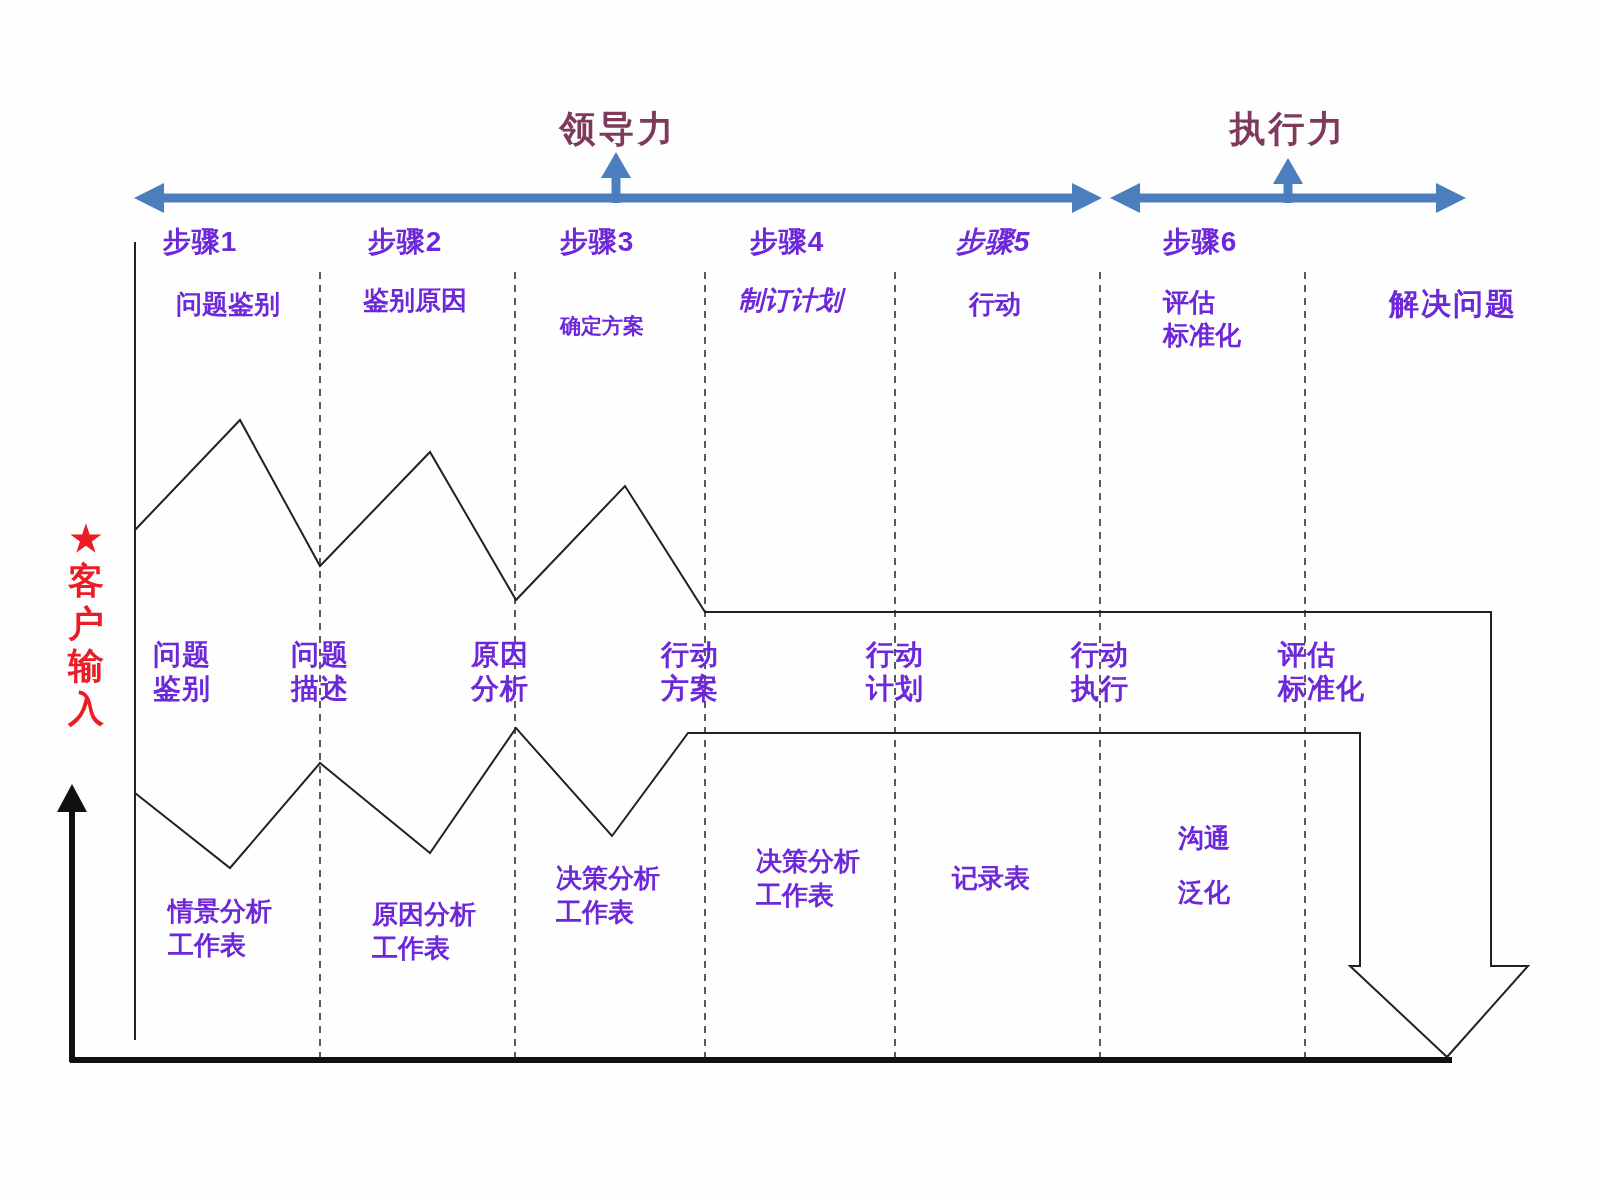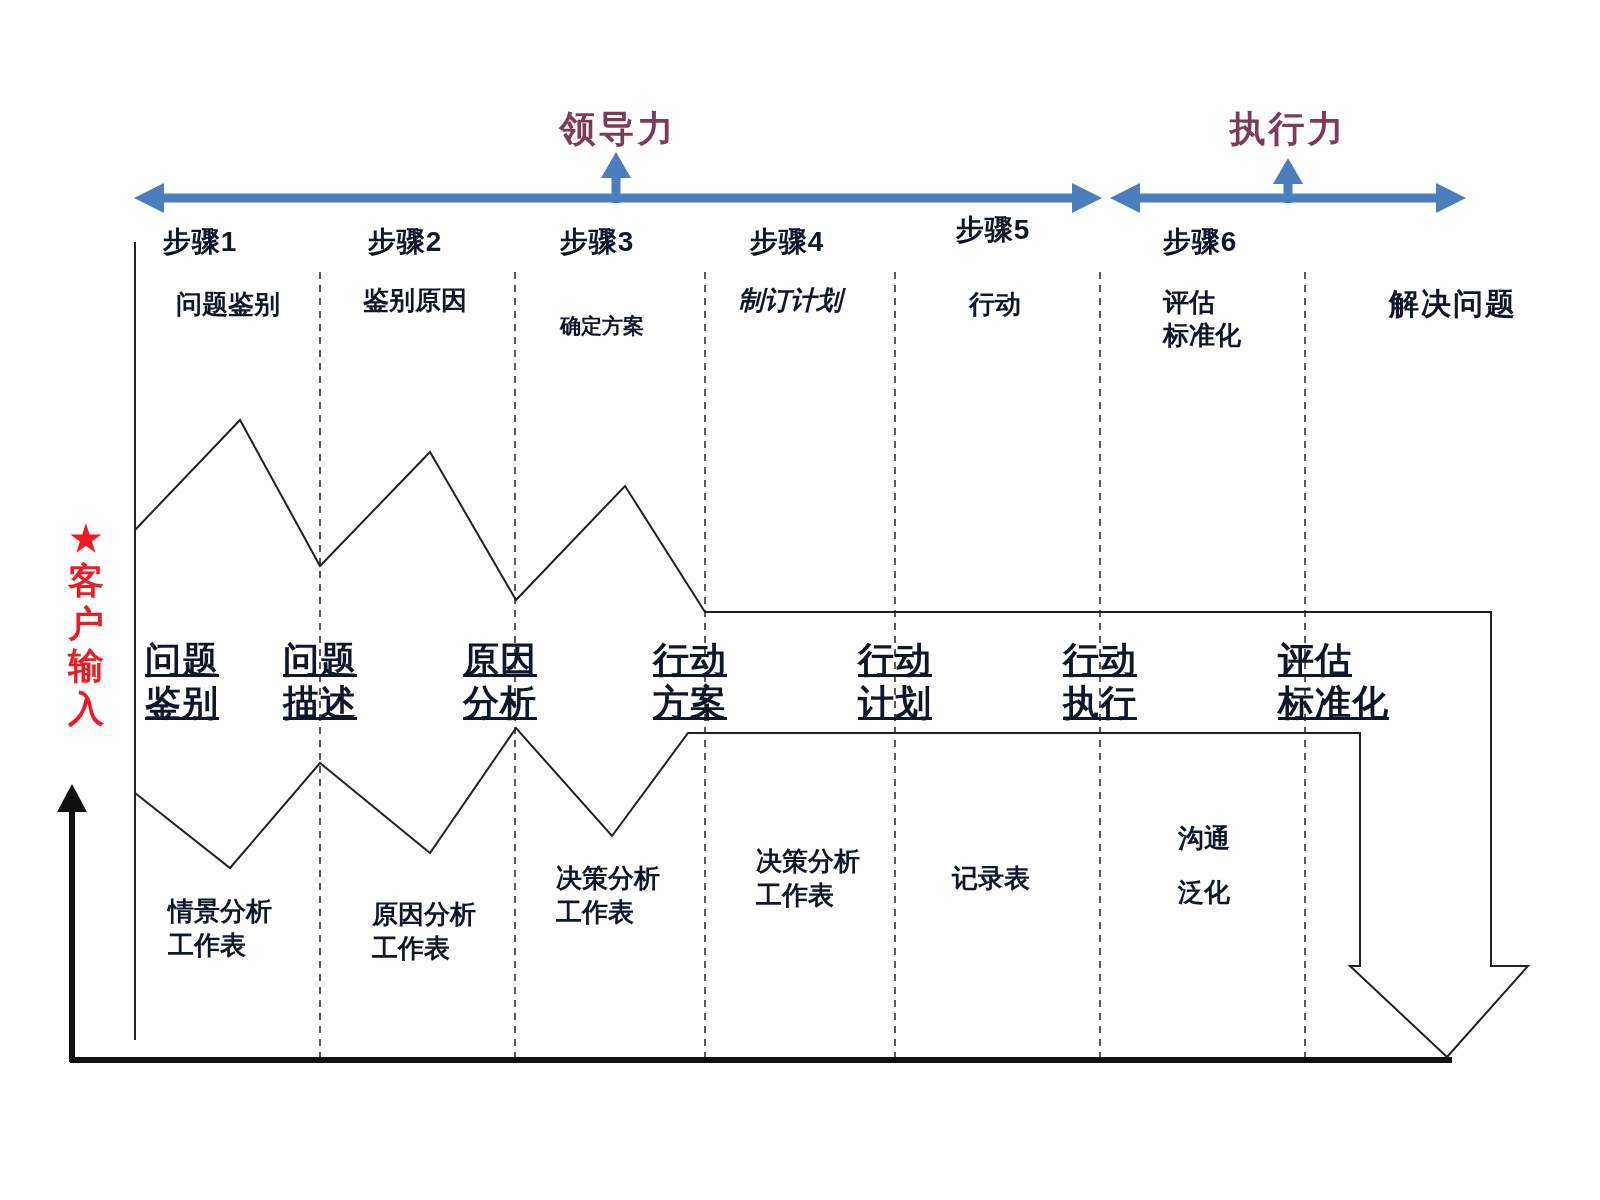--- a/index.html
+++ b/index.html
@@ -4,29 +4,29 @@
 <style>
   * { margin:0; padding:0; box-sizing:border-box; }
   html,body { background:#ffffff; }
   body { font-family:"Liberation Sans", sans-serif; }
   .canvas {
     position:relative; width:1600px; height:1200px;
     background:#fefefef; background-color:#fefefe; overflow:hidden;
   }
   .layer { position:absolute; left:0; top:0; }
   .txt {
-    position:absolute; font-weight:bold; color:#0f172a;
+    position:absolute; font-weight:bold; color:#6d28d9;
     white-space:pre-line; text-align:center; line-height:1.25;
   }
   .title   { font-size:36px; color:#7d3a5b; letter-spacing:3px; }
   .step    { font-size:28px; letter-spacing:1px; }
   .sub     { font-size:26px; }
   .small   { font-size:21px; }
   .result  { font-size:30px; letter-spacing:2px; }
-  .ribbon  { font-size:36px; line-height:1.2; letter-spacing:1px;text-decoration:underline; }
+  .ribbon  { font-size:28px; line-height:1.2; letter-spacing:1px; }
   .tool    { font-size:26px; line-height:1.3; text-align:left; }
   .customer{ font-size:36px; color:#ec1c24; line-height:1.18; }
   .left-align { text-align:left; }
 </style>
 </head>
 <body>
 
 <div class="canvas">
 
   <svg class="layer" width="1600" height="1200" viewBox="0 0 1600 1200">
@@ -75,21 +75,21 @@
     </g>
   </svg>
 
   <div class="txt title" style="left:1198px; top:106px; width:180px;">执行力</div>
   <div class="txt title" style="left:528px; top:106px; width:180px;">领导力</div>
 
   <div class="txt step" style="left:130px;  top:224px; width:140px;">步骤1</div>
   <div class="txt step" style="left:335px;  top:224px; width:140px;">步骤2</div>
   <div class="txt step" style="left:527px;  top:224px; width:140px;">步骤3</div>
   <div class="txt step" style="left:717px;  top:224px; width:140px;">步骤4</div>
-  <div class="txt step" style="left:923px;  top:212px; width:140px;">步骤5</div>
+  <div class="txt step" style="left:923px;  top:224px; width:140px;font-style:italic;">步骤5</div>
   <div class="txt step" style="left:1130px; top:224px; width:140px;">步骤6</div>
 
   <div class="txt sub" style="left:148px;  top:288px; width:160px;">问题鉴别</div>
   <div class="txt sub" style="left:335px;  top:284px; width:160px;">鉴别原因</div>
   <div class="txt small" style="left:522px;  top:292px; width:160px;margin-top:21px;">确定方案</div>
   <div class="txt sub" style="left:710px;  top:284px; width:160px;font-style:italic;">制订计划</div>
   <div class="txt sub" style="left:915px;  top:288px; width:160px;">行动</div>
   <div class="txt sub left-align" style="left:1163px; top:286px; width:160px;">评估
 标准化</div>
 

